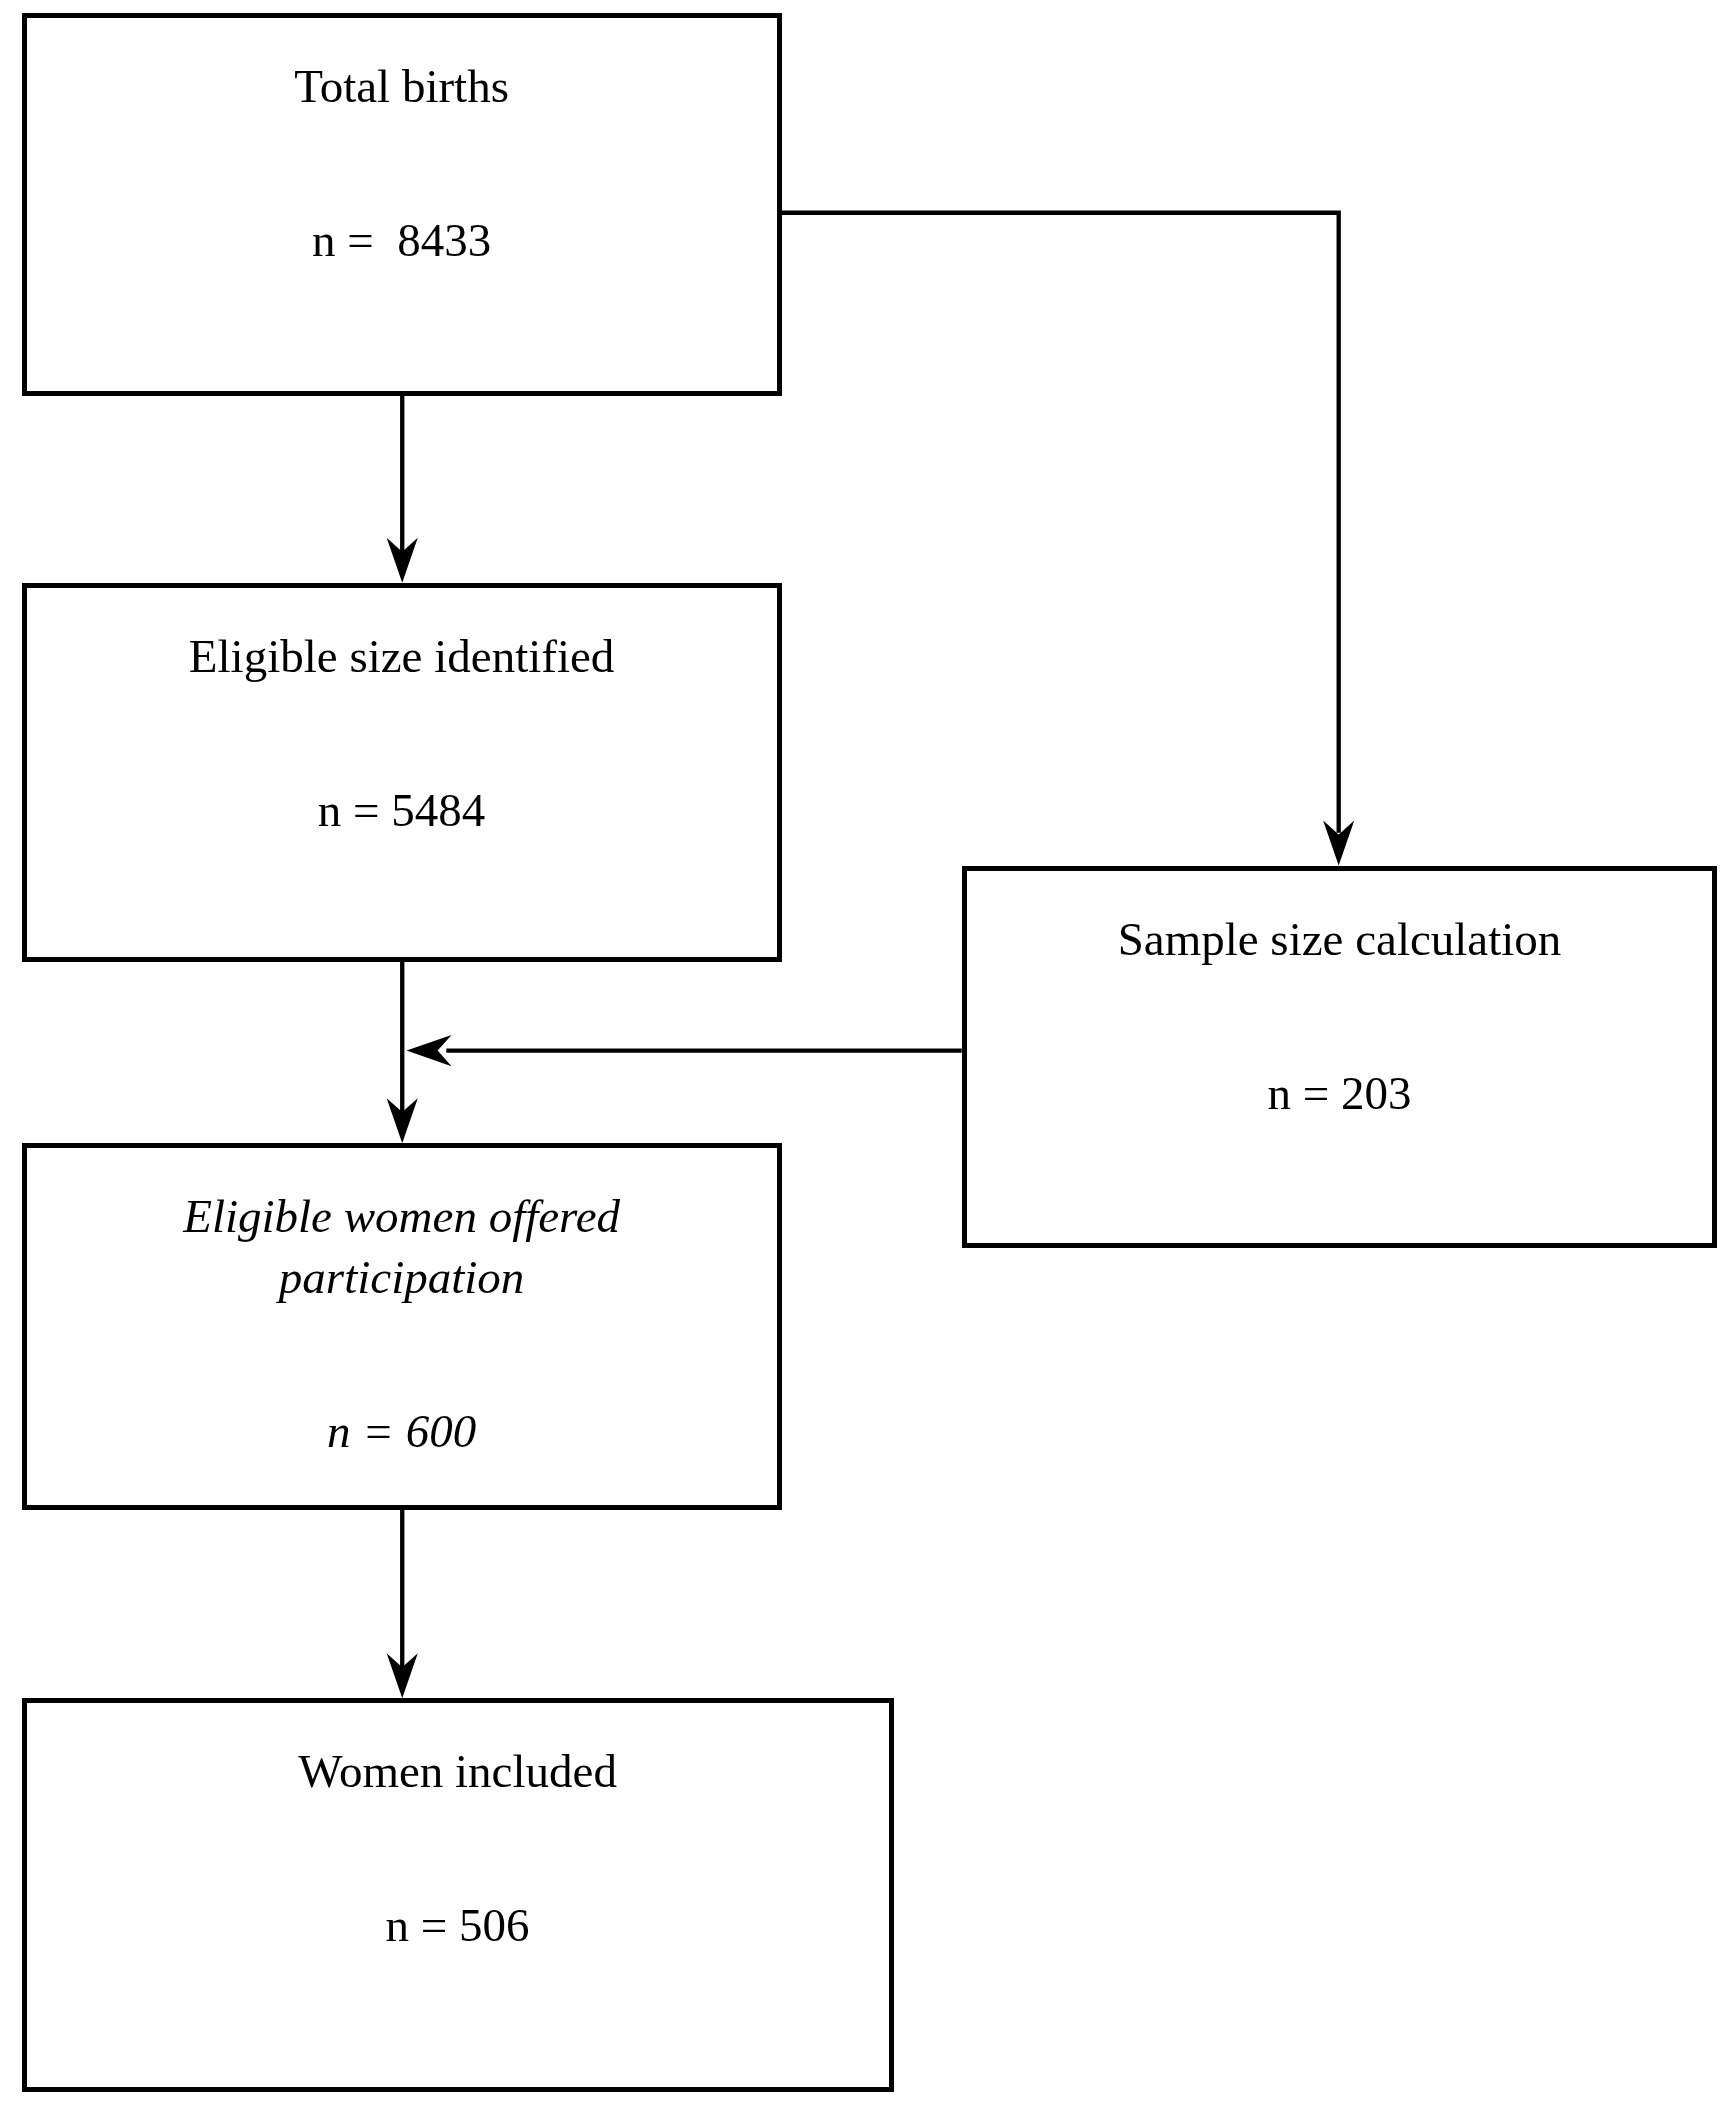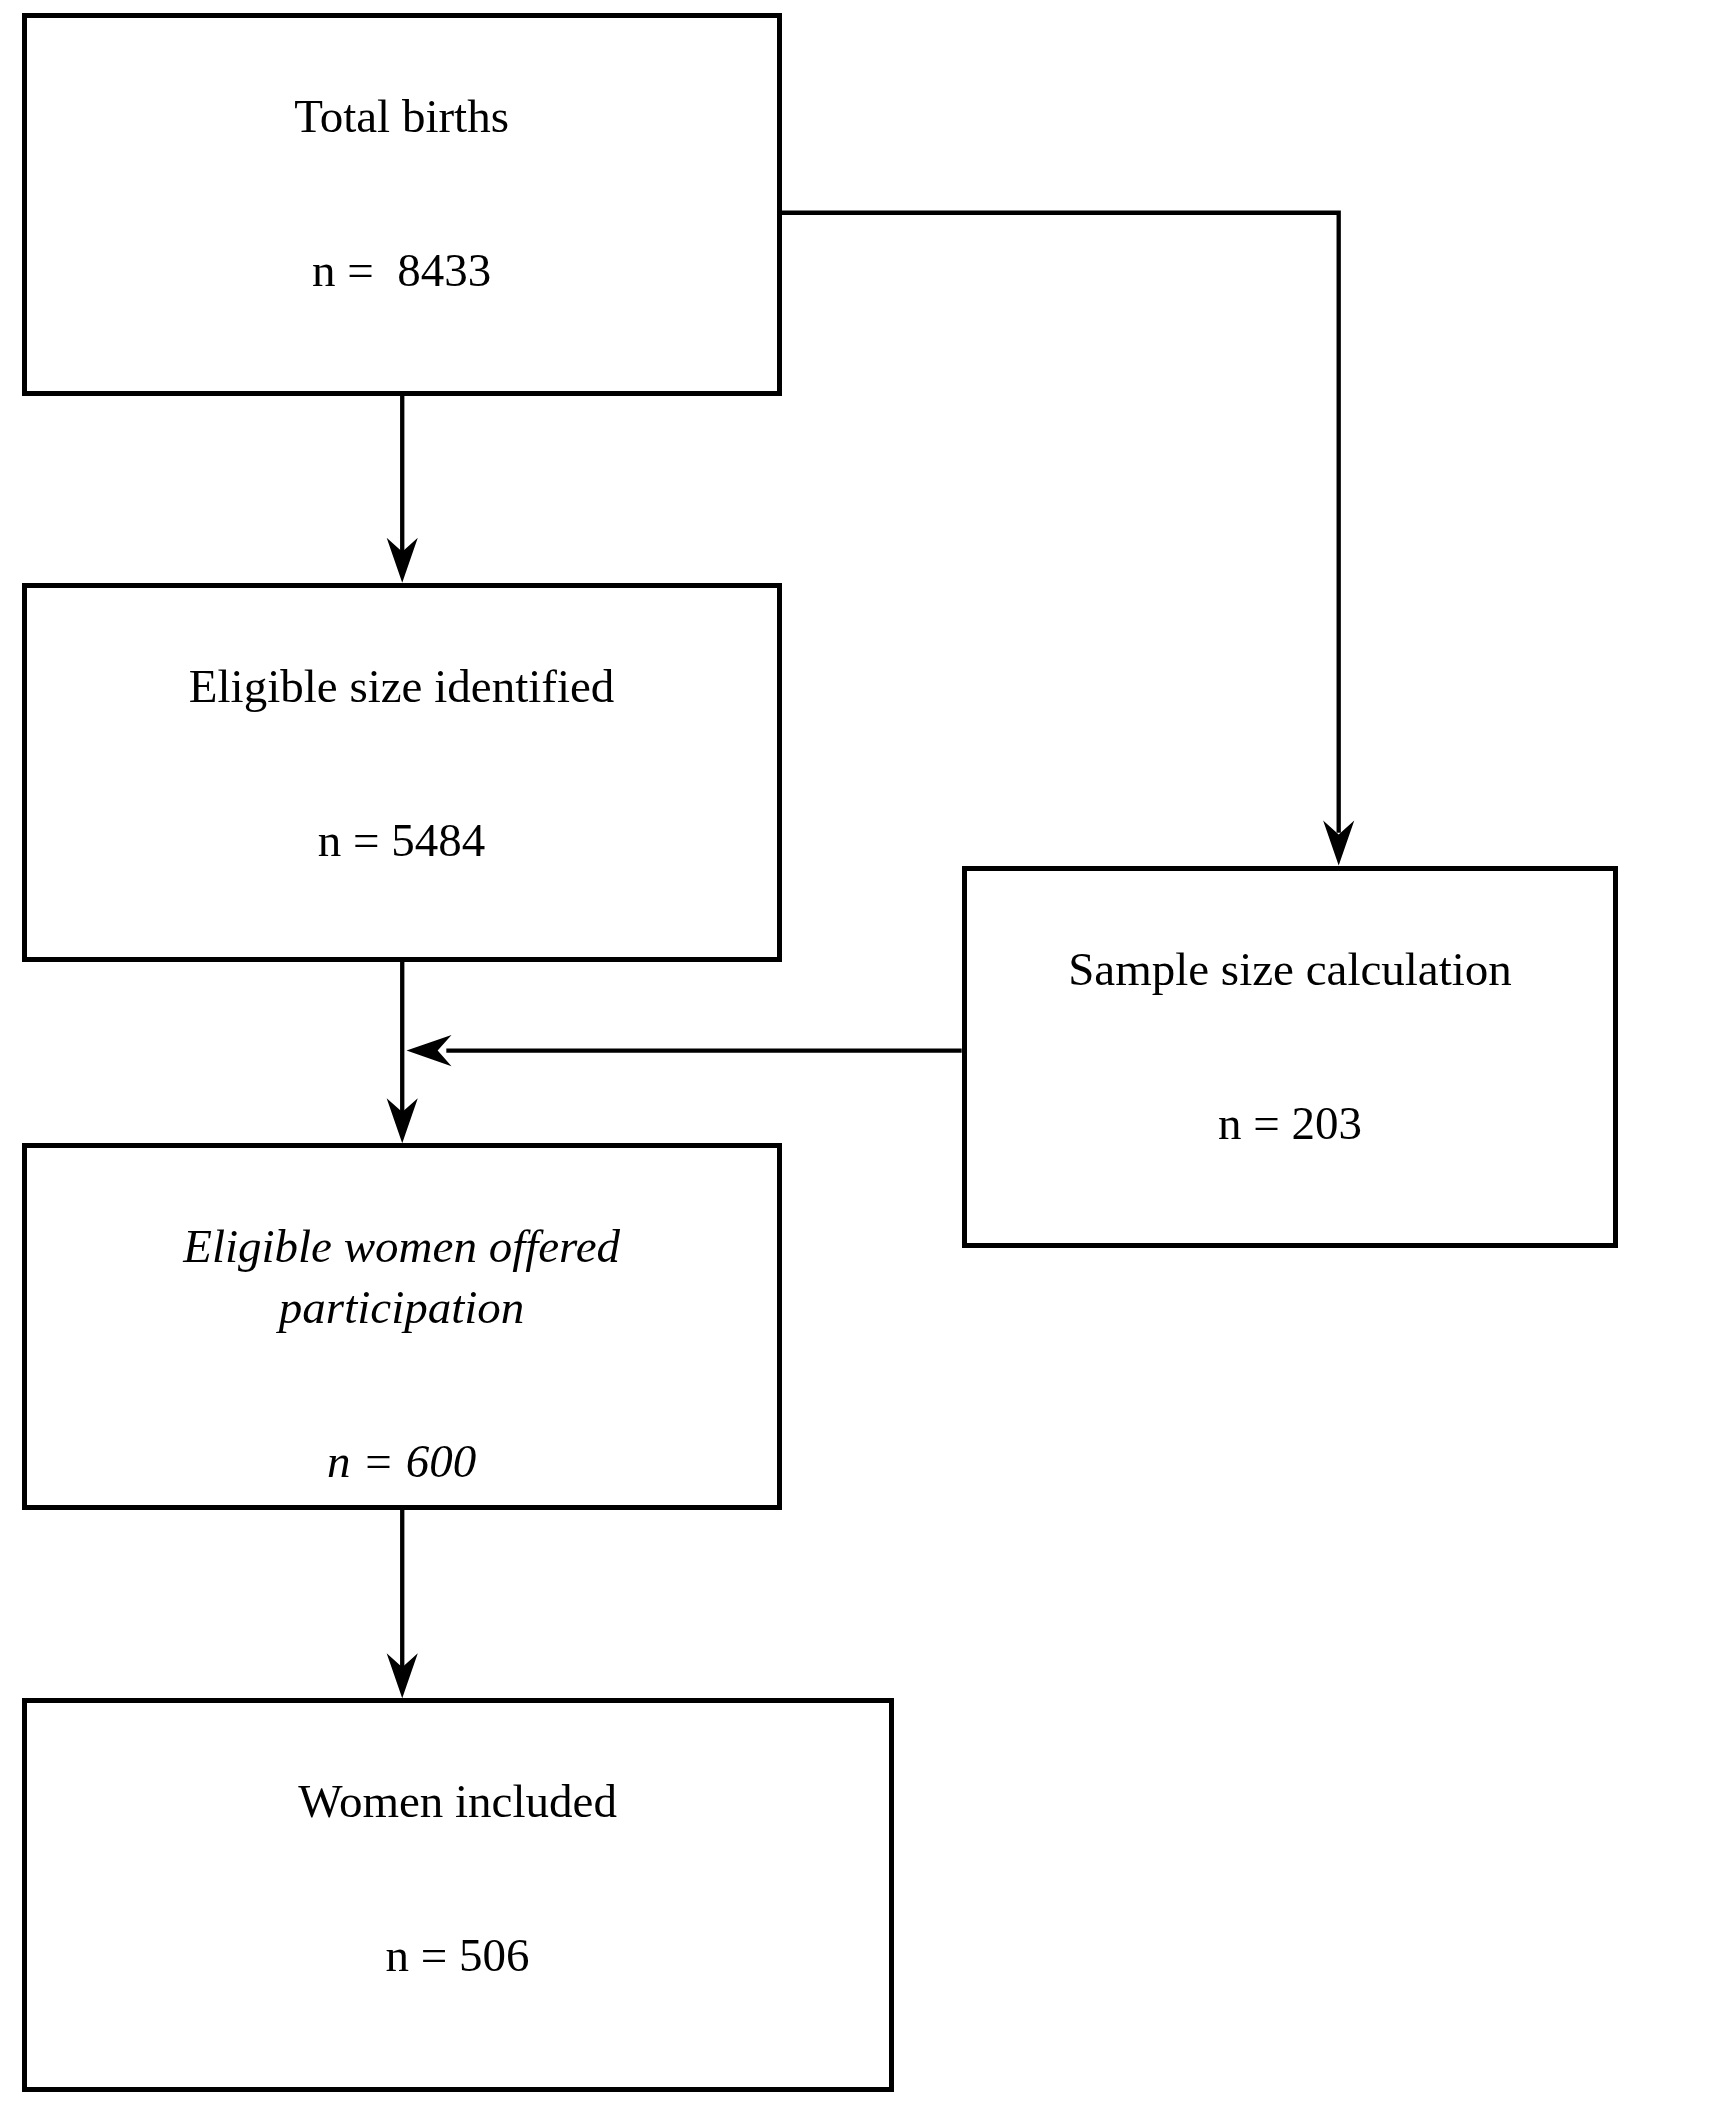--- a/index.html
+++ b/index.html
@@ -24,38 +24,38 @@
   }
   .node {
     position: absolute;
     box-sizing: border-box;
     border: 5.2px solid #000000;
     background: #ffffff;
     display: flex;
     flex-direction: column;
     align-items: center;
     text-align: center;
-    padding-top: 68px;
+    padding-top: 38px;
   }
   .node-label {
     font-size: 47px;
     line-height: 1.3;
     max-width: 631px;
     white-space: pre-wrap;
   }
   .node-count {
     font-size: 47px;
     line-height: 1.3;
     margin-top: 93px;
     white-space: pre-wrap;
   }
   
   #node-total-births            { left: 21.6px;   top: 13px;   width: 760px; height: 383px; }
   #node-eligible-identified     { left: 21.6px;   top: 583px;  width: 760px; height: 379px; }
-  #node-sample-size             { left: 962px; top: 866px; width: 656px; height: 382px; }
+  #node-sample-size             { left: 962px; top: 866px; width: 755px; height: 382px; }
   #node-eligible-offered        { left: 21.6px;   top: 1143px; width: 760px; height: 367px; font-style: italic; }
   #node-women-included          { left: 21.6px;   top: 1698px; width: 872px; height: 394px; }
   .stroke {
     stroke: #000000;
     stroke-width: 5;
     fill: none;
   }
   .arrowhead {
     fill: #000000;
     stroke: none;

